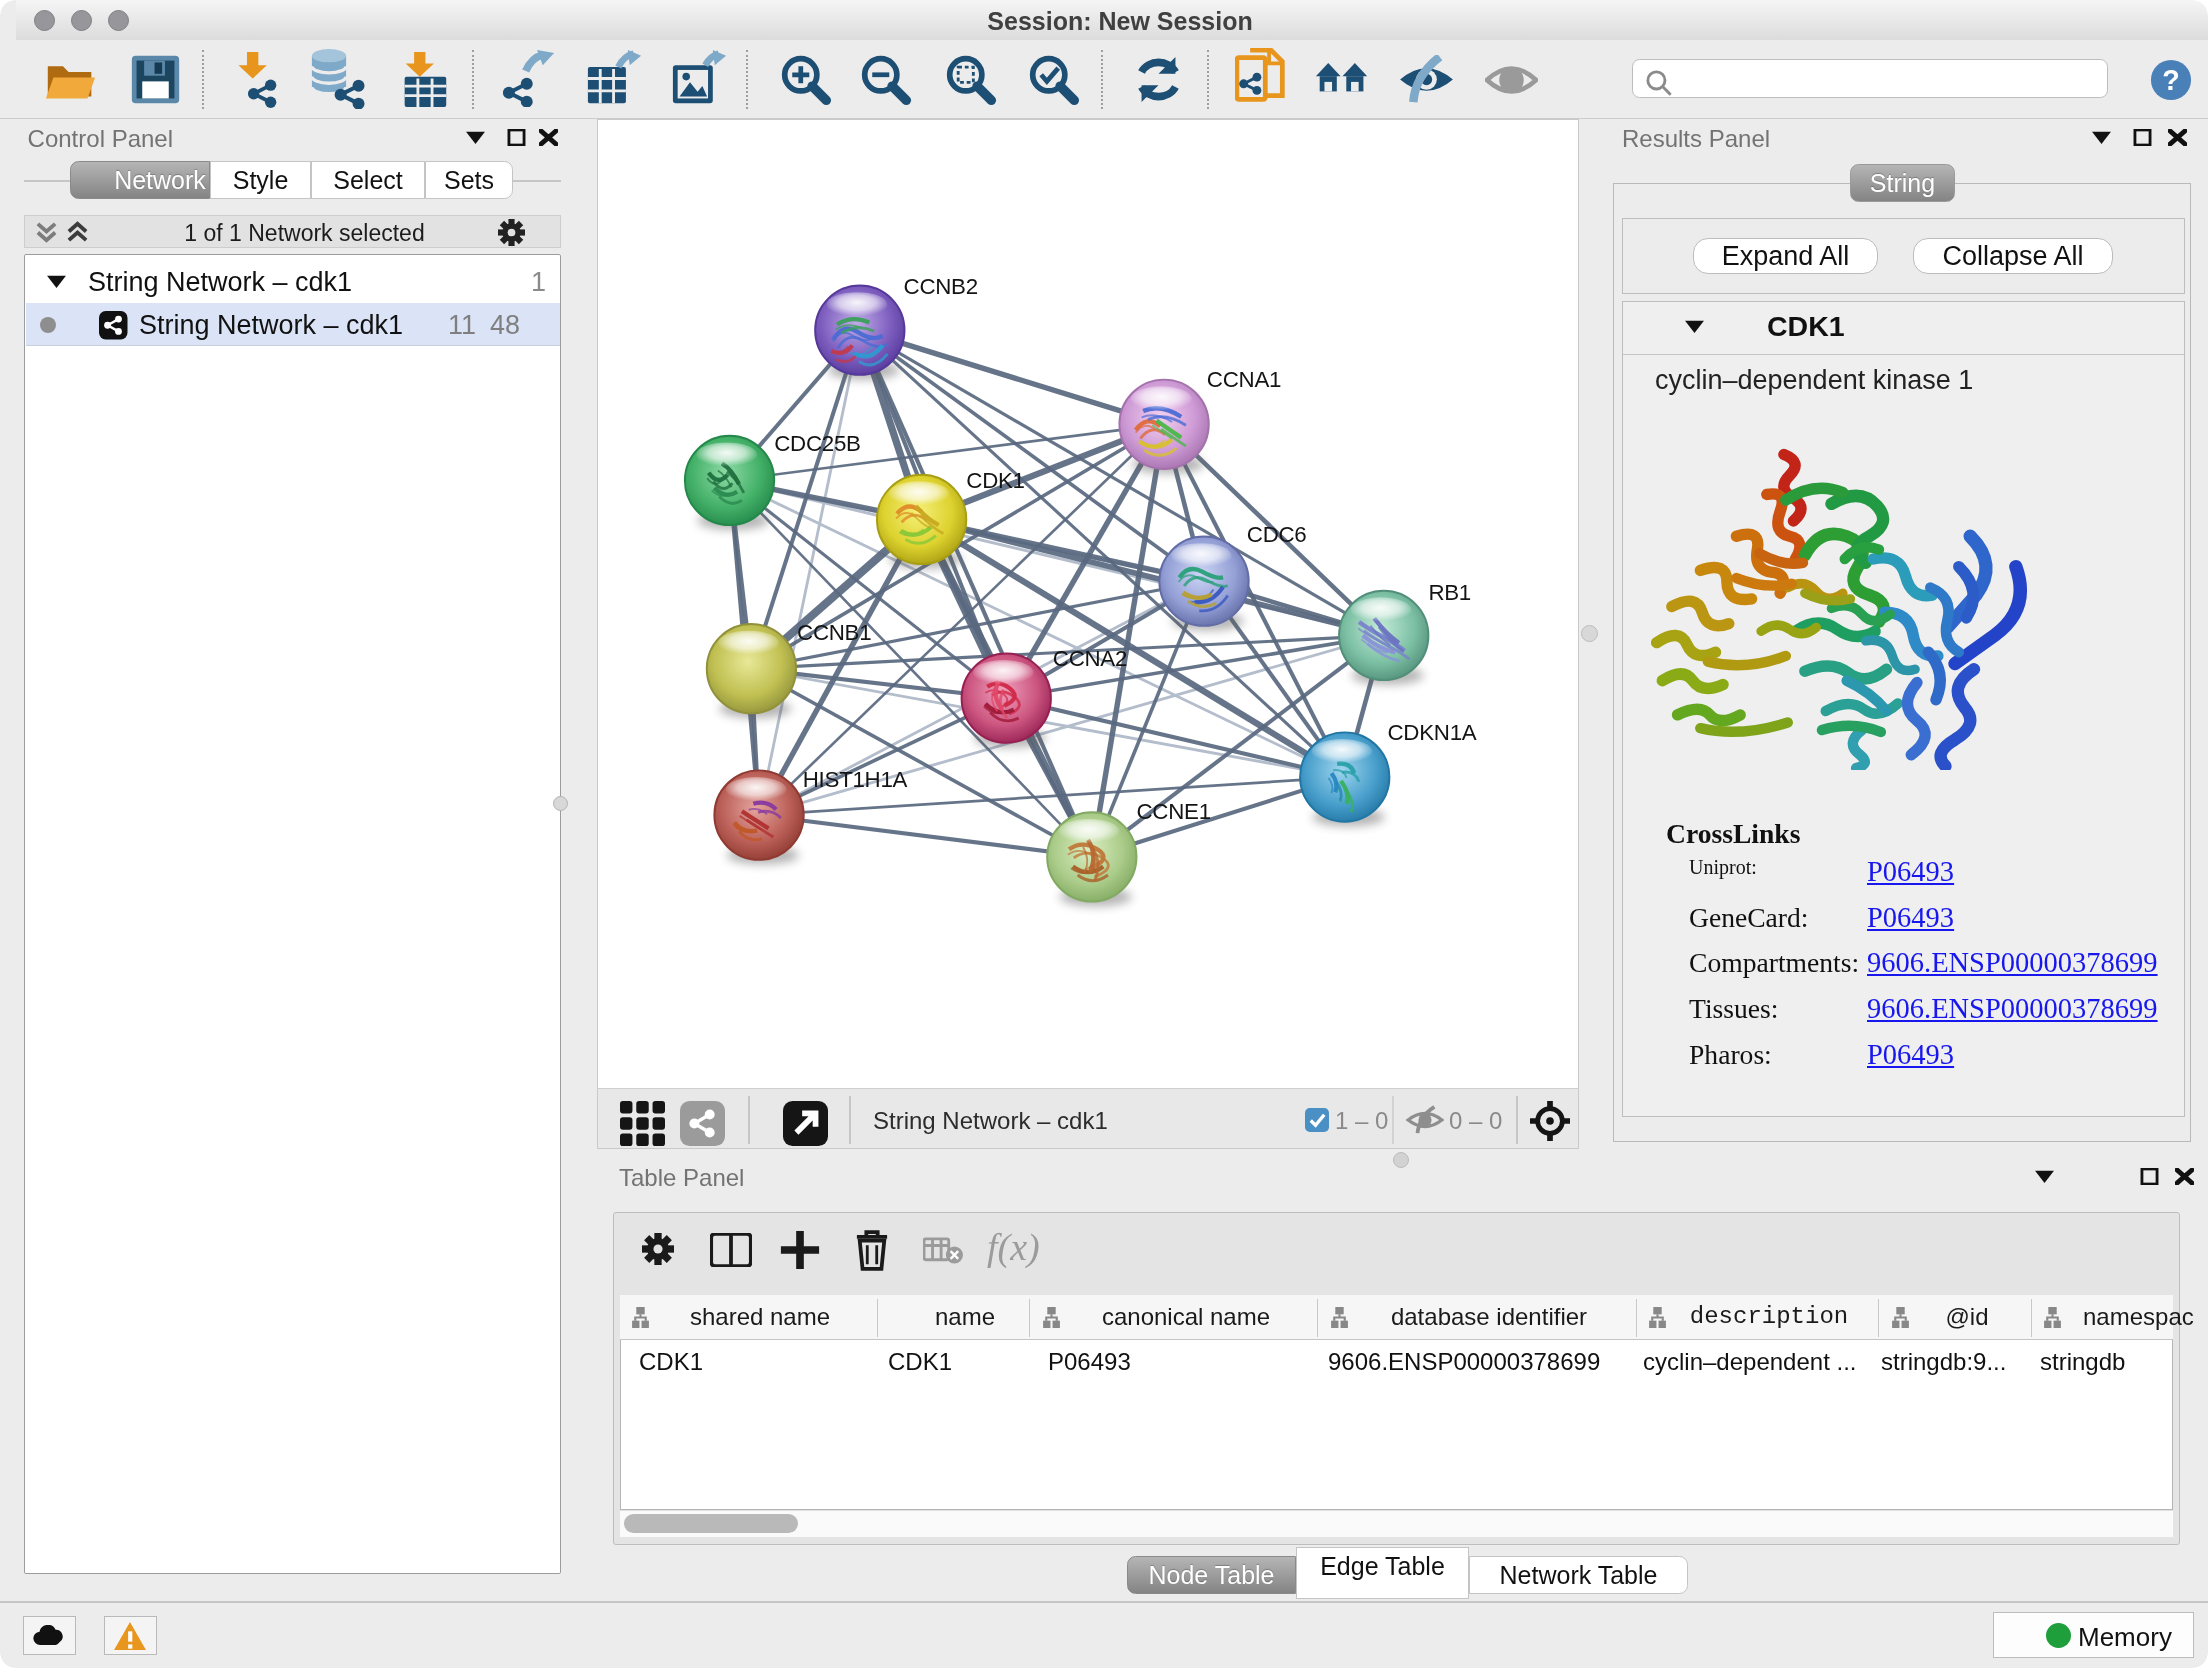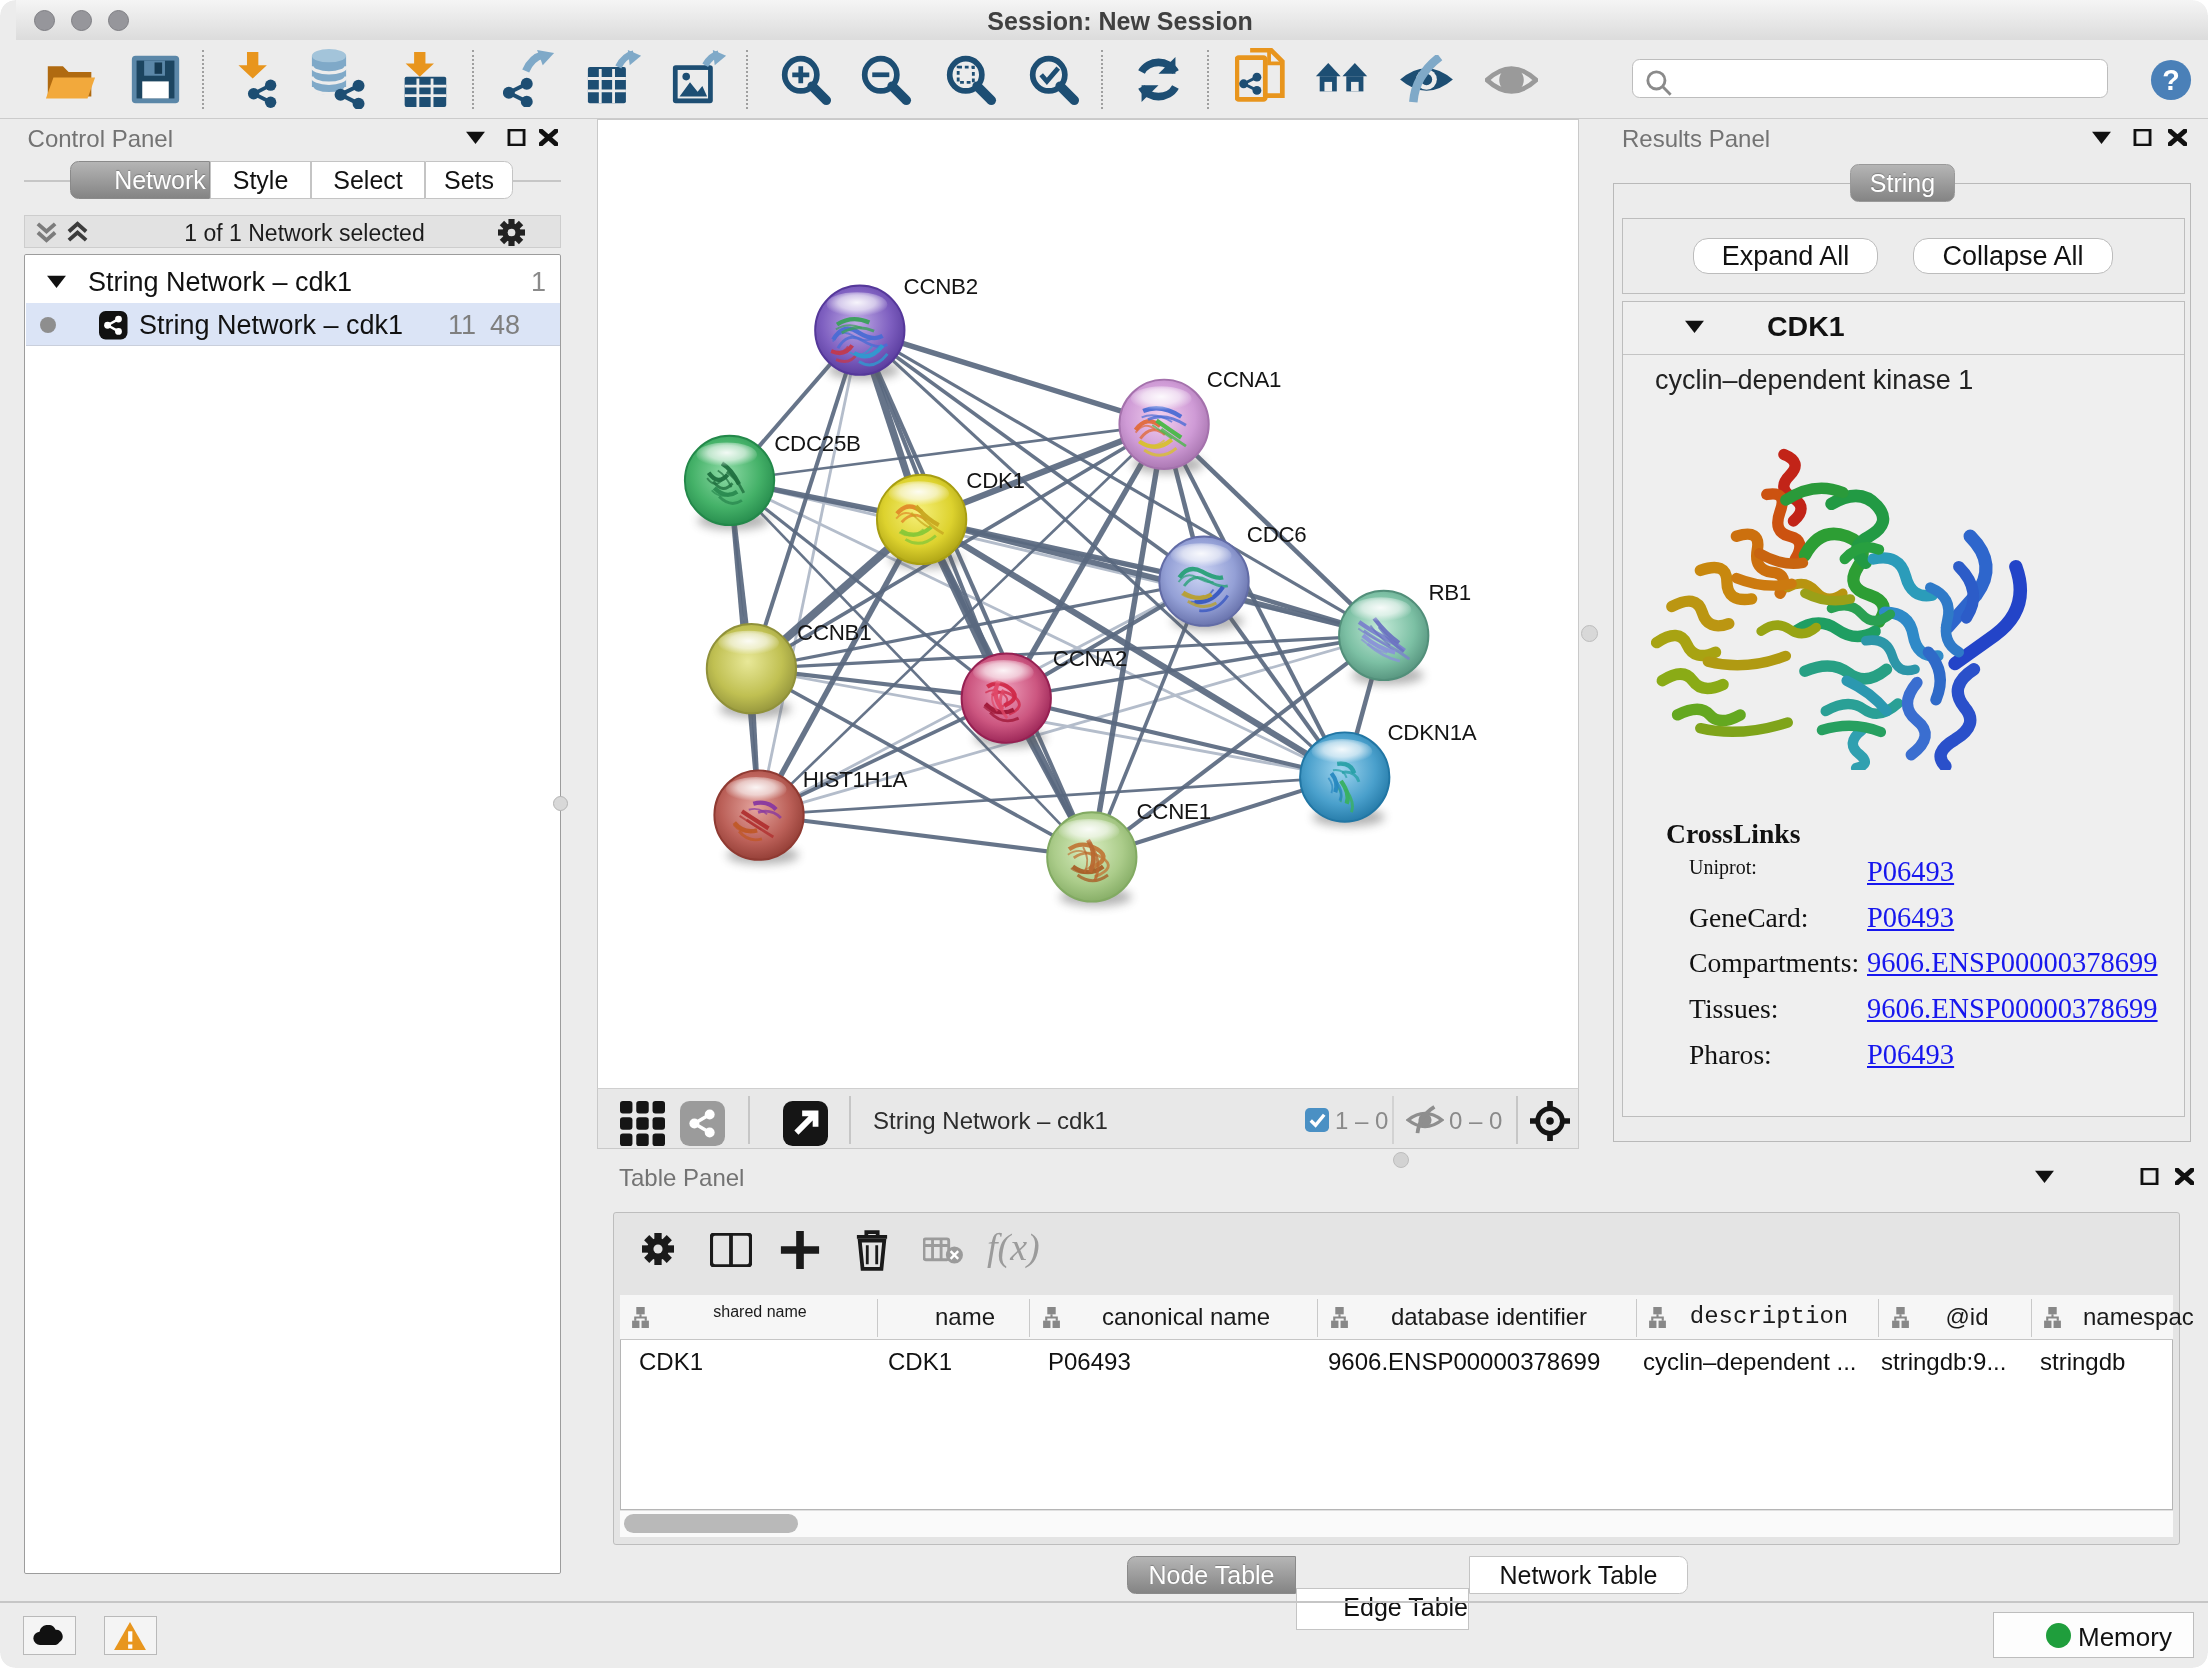--- a/index.html
+++ b/index.html
@@ -726,21 +726,21 @@
   </svg>
 <div class="abs serif" style="left:987px;top:1225px;font-size:38px;font-style:italic;color:#9b9b9b;">f(x)</div>
 <div class="abs" style="left:620px;top:1295px;width:1553px;height:215px;background:#fff;border:1px solid #b5b5b5;"></div>
 <div class="abs" style="left:620px;top:1295px;width:1553px;height:45px;background:#f6f6f6;border-bottom:1.9px solid #c6c6c6;"></div>
 <svg class="abs" style="left:630px;top:1307px;" width="21" height="21" viewBox="0 0 16 20">
     <rect x="4" y="0" width="8" height="7" fill="#888"></rect>
     <rect x="0" y="13" width="7" height="7" fill="#888"></rect>
     <rect x="9" y="13" width="7" height="7" fill="#888"></rect>
     <path d="M8 7 v3 M3 13 v-3 h10 v3" stroke="#888" stroke-width="2" fill="none"></path>
   </svg>
-<div class="abs" style="left:647px;top:1303px;width:226px;text-align:center;font-size:16px;color:#1a1a1a;">shared name</div>
+<div class="abs" style="left:647px;top:1303px;width:226px;text-align:center;font-size:24px;color:#1a1a1a;">shared name</div>
 <div class="abs" style="left:877px;top:1299px;width:1px;height:38px;background:#c9c9c9;"></div>
 <div class="abs" style="left:905px;top:1303px;width:120px;text-align:center;font-size:24px;color:#1a1a1a;">name</div>
 <div class="abs" style="left:1029px;top:1299px;width:1px;height:38px;background:#c9c9c9;"></div>
 <svg class="abs" style="left:1041px;top:1307px;" width="21" height="21" viewBox="0 0 16 20">
     <rect x="4" y="0" width="8" height="7" fill="#888"></rect>
     <rect x="0" y="13" width="7" height="7" fill="#888"></rect>
     <rect x="9" y="13" width="7" height="7" fill="#888"></rect>
     <path d="M8 7 v3 M3 13 v-3 h10 v3" stroke="#888" stroke-width="2" fill="none"></path>
   </svg>
 <div class="abs" style="left:1058px;top:1303px;width:256px;text-align:center;font-size:24px;color:#1a1a1a;">canonical name</div>
@@ -779,21 +779,21 @@
 <div class="abs" style="left:639px;top:1348px;font-size:24px;color:#111;">CDK1</div>
 <div class="abs" style="left:888px;top:1348px;font-size:24px;color:#111;">CDK1</div>
 <div class="abs" style="left:1048px;top:1348px;font-size:24px;color:#111;">P06493</div>
 <div class="abs" style="left:1328px;top:1348px;font-size:24px;color:#111;">9606.ENSP00000378699</div>
 <div class="abs" style="left:1643px;top:1348px;font-size:24px;color:#111;">cyclin–dependent ...</div>
 <div class="abs" style="left:1881px;top:1348px;font-size:24px;color:#111;">stringdb:9...</div>
 <div class="abs" style="left:2040px;top:1348px;font-size:24px;color:#111;">stringdb</div>
 <div class="abs" style="left:620px;top:1510px;width:1553px;height:27px;background:#fafafa;border-top:1px solid #e0e0e0;"></div>
 <div class="abs" style="left:624px;top:1514px;width:174px;height:19px;background:#b9b9b9;border-radius:9.5px;"></div>
 <div class="tab tabsel" style="left:1127px;top:1556px;width:169px;height:38px;border-radius:8.6px 0 0 8.6px;">Node Table</div>
-<div class="tab" style="left:1296px;top:1588px;width:173px;height:42px;text-align:right;">Edge Table</div>
+<div class="tab" style="left:1296px;top:1547px;width:173px;height:52px;">Edge Table</div>
 <div class="tab" style="left:1469px;top:1556px;width:219px;height:38px;border-radius:0 8.6px 8.6px 0;">Network Table</div>
 <div class="abs" style="left:0;top:1601px;width:2208px;height:1.9px;background:#c6c6c6;"></div>
 <div class="abs" style="left:23px;top:1616px;width:53px;height:39px;background:#f4f4f4;border:1.9px solid #b9b9b9;"></div>
 <svg class="abs" style="left:31px;top:1625px;" width="36" height="21" viewBox="0 0 38 22">
     <path d="M10 21 a7 7 0 0 1 -1 -14 a9 9 0 0 1 17 -2 a7 7 0 0 1 4 13 q-2 3 -6 3 Z" fill="#111"></path>
   </svg>
 <div class="abs" style="left:104px;top:1616px;width:53px;height:39px;background:#f4f4f4;border:1.9px solid #b9b9b9;"></div>
 <svg class="abs" style="left:113px;top:1621px;" width="34" height="30" viewBox="0 0 36 32">
     <path d="M18 1 L35 31 H1 Z" fill="#e8961e"></path>
     <rect x="16" y="11" width="4.5" height="11" fill="#fff"></rect>

